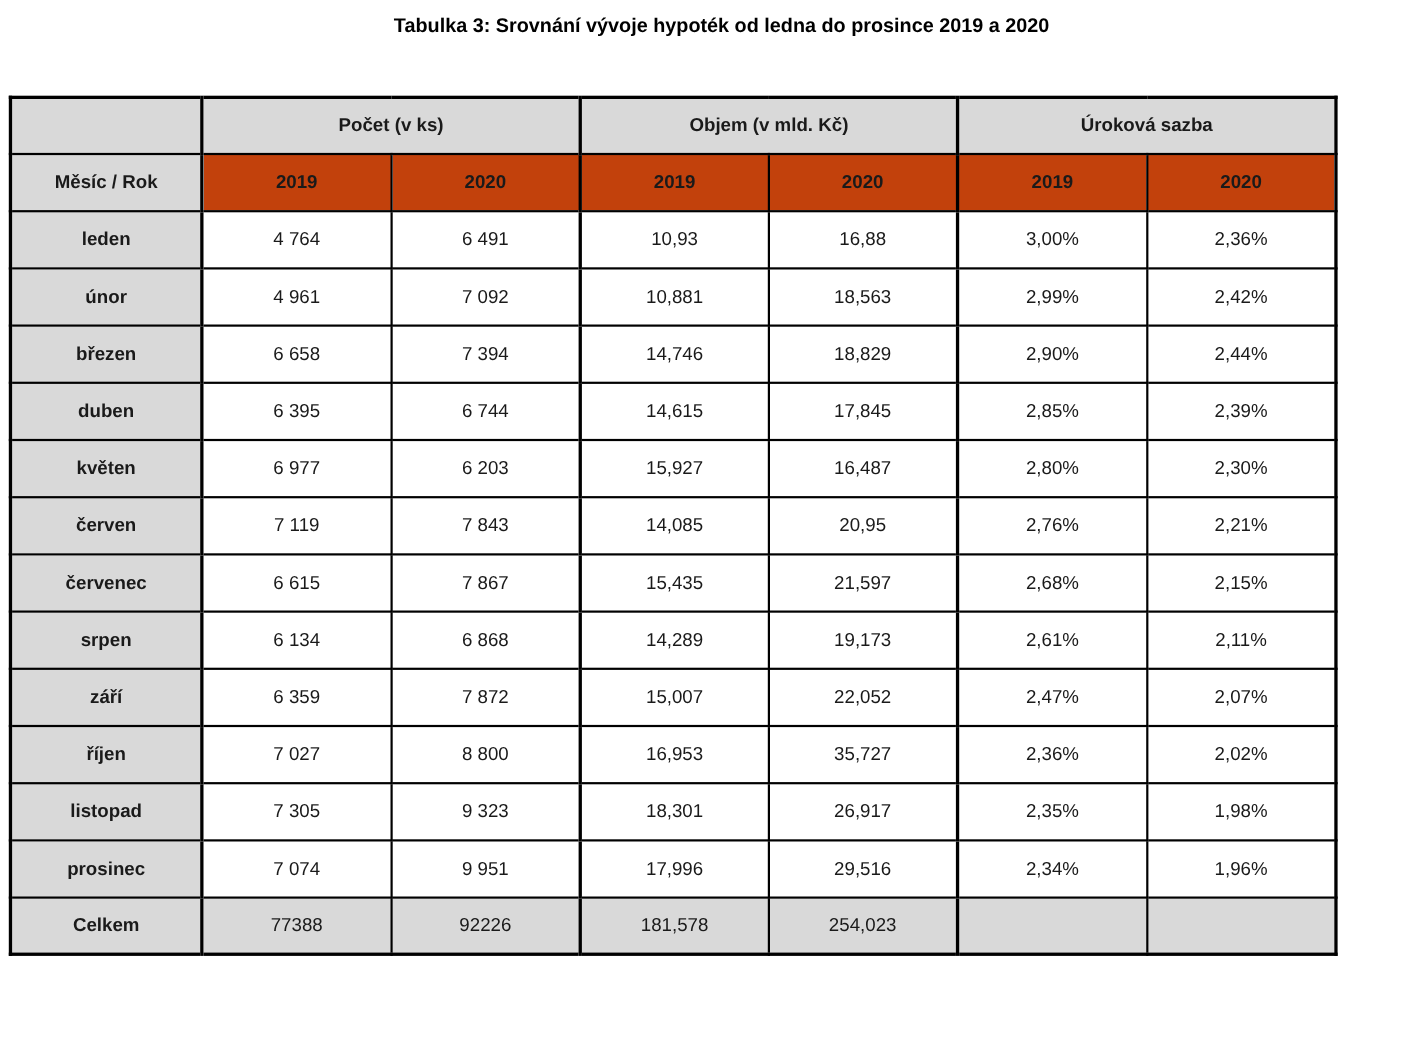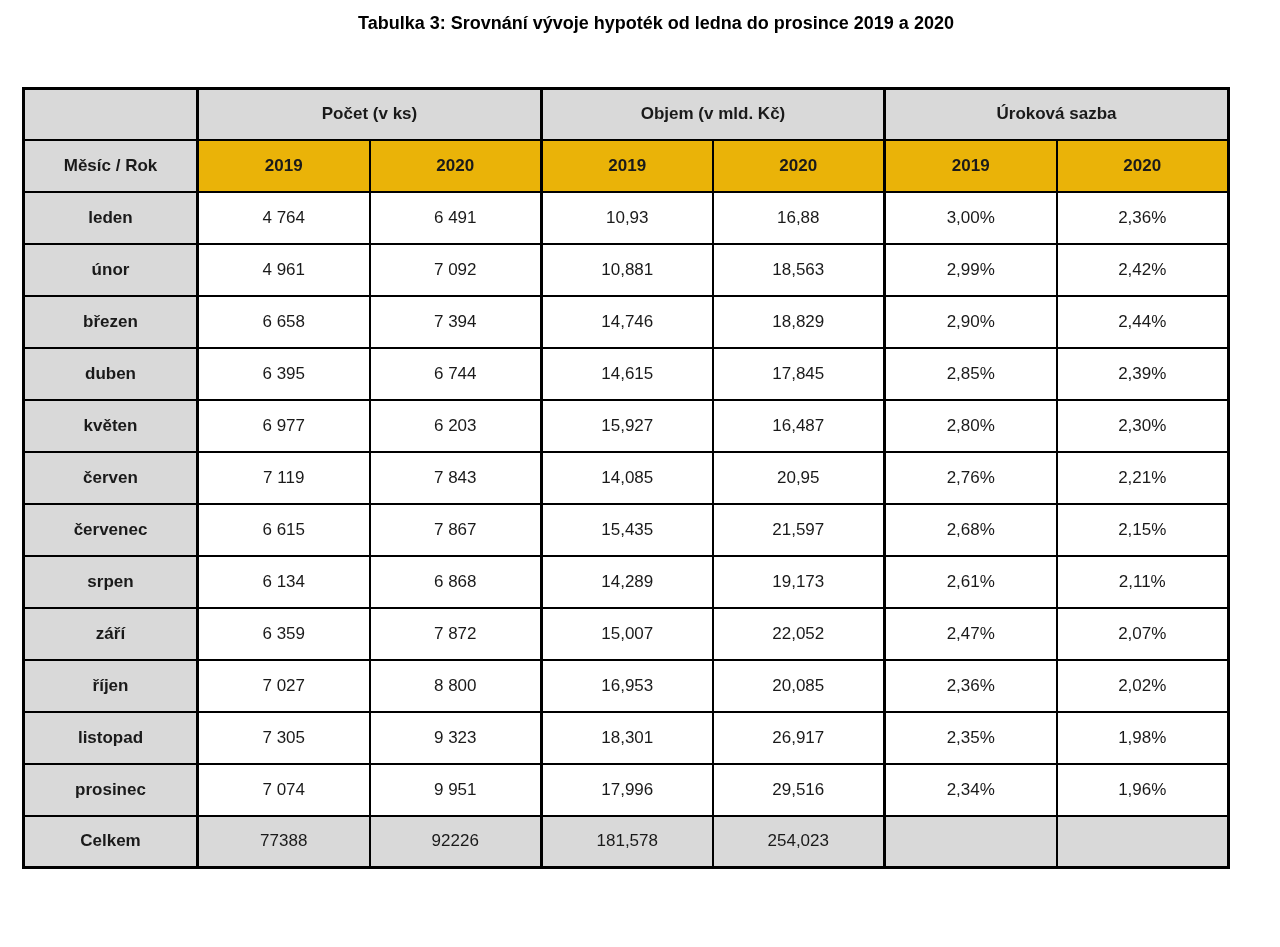--- a/index.html
+++ b/index.html
@@ -20,42 +20,42 @@
     text-align: center;
     font-size: 18px;
     font-weight: bold;
     color: #000000;
     padding-left: 32px;
   }
   table.data-table {
     border-collapse: collapse;
     table-layout: fixed;
     width: 1205px;
-    margin: 53px 0 0 22px;
+    margin: 53px 0 0 8px;
     border: 3px solid #000000;
   }
   table.data-table th,
   table.data-table td {
     border: 2px solid #000000;
     text-align: center;
     vertical-align: middle;
     font-size: 17px;
     font-weight: normal;
     padding: 0 4px;
     overflow: hidden;
     white-space: nowrap;
   }
   table.data-table .g-start {
     border-left: 3px solid #000000;
   }
   table.data-table thead tr.group-row { height: 51px; }
   table.data-table tr { height: 52px; }
   .gray { background: #d9d9d9; }
   .bold, table.data-table th { font-weight: bold; }
-  th.year { font-weight: normal; background: #eab308; }
+  th.year { font-weight: normal; background: #c2410c; }
   tfoot td, tfoot th { font-weight: bold; }
   .source {
     margin-top: 33px;
     text-align: center;
     font-size: 18px;
     font-style: italic;
     color: #1a1a1a;
   }
 </style>
 </head>
@@ -172,21 +172,21 @@
           <td class="g-start">15,007</td>
           <td class="">22,052</td>
           <td class="g-start">2,47%</td>
           <td class="">2,07%</td>
         </tr>
         <tr>
           <th class="gray">říjen</th>
           <td class="g-start">7 027</td>
           <td class="">8 800</td>
           <td class="g-start">16,953</td>
-          <td class="">20,085</td>
+          <td class="">35,727</td>
           <td class="g-start">2,36%</td>
           <td class="">2,02%</td>
         </tr>
         <tr>
           <th class="gray">listopad</th>
           <td class="g-start">7 305</td>
           <td class="">9 323</td>
           <td class="g-start">18,301</td>
           <td class="">26,917</td>
           <td class="g-start">2,35%</td>

